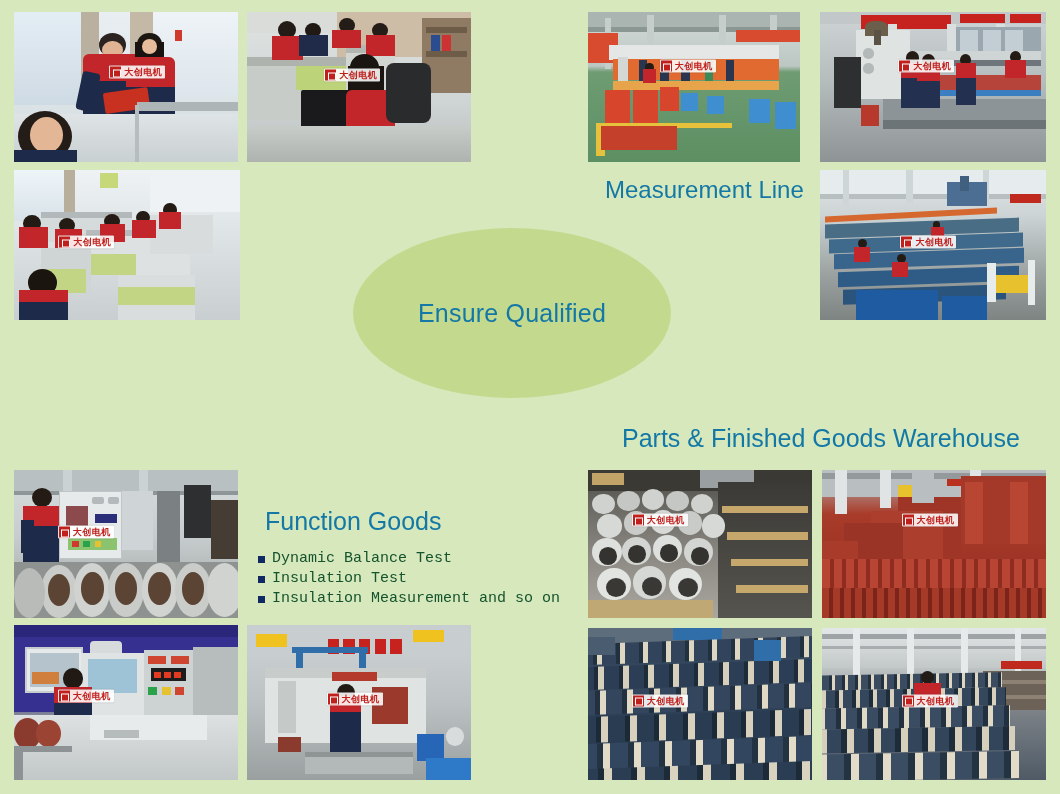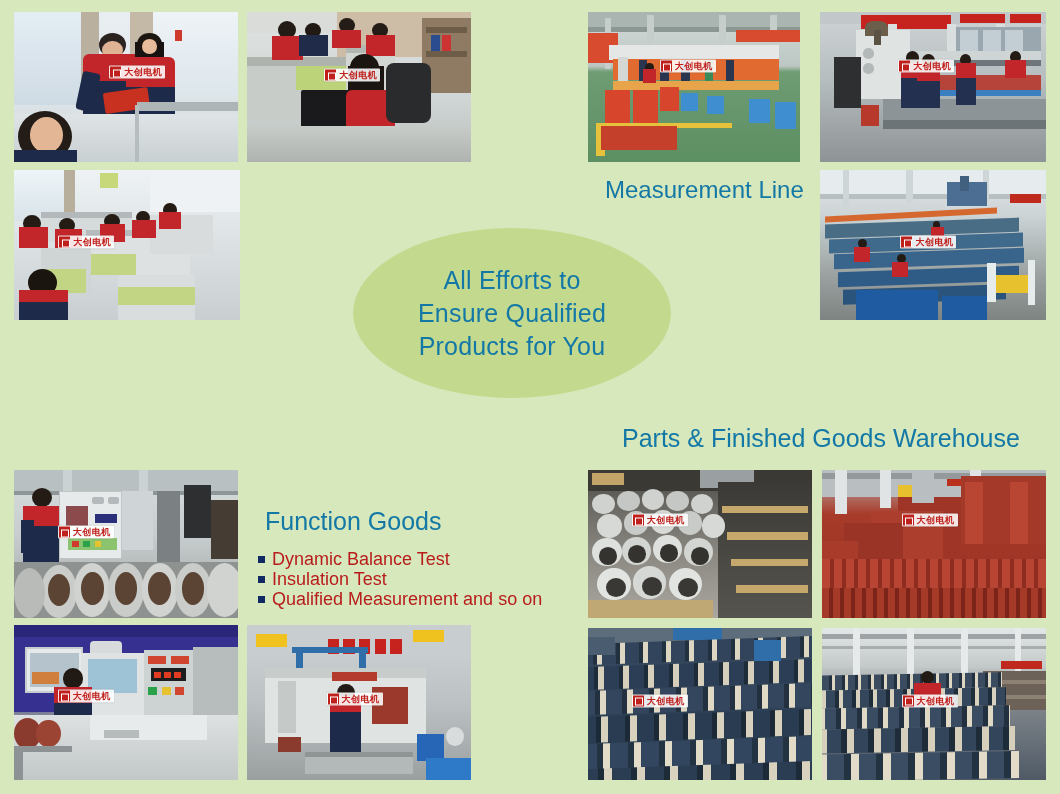--- a/index.html
+++ b/index.html
@@ -48,26 +48,27 @@
   #h-warehouse  { left: 622px;  top: 424px; font-size: 25px; }
   #h-function   { left: 265px;  top: 507px; font-size: 25px; }
 
   
   .bullets {
     position: absolute;
     left: 258px; top: 549px;
   }
   .bullets li {
     list-style: none;
-    color: #b91c1c;
-    font-size: 18px;
+    color: #14532d;
+    font-size: 15px;
     line-height: 20px;
     white-space: nowrap;
     display: flex;
     align-items: center;
+    font-family: Liberation Mono, monospace;
   }
   .bullets .sq {
     display: inline-block;
     width: 7px; height: 7px;
     background: #112a63;
     margin-right: 7px;
     flex: 0 0 auto;
   }
 
   
@@ -611,37 +612,35 @@
       <div class="rnd" style="left:44%;top:28%;width:6%;height:9%;background:#231b15;"></div>
       <div class="blk" style="left:41%;top:36%;width:12%;height:14%;background:#c3262a;"></div>
       <div class="wm" style="left:48%;top:48%;">
         <span class="wm-sq"></span>
         <span class="wm-tx">大创电机</span>
       </div>
     </div>
   </div>
 
   <div class="ellipse">
-    <div class="line">All Efforts to</div>
     <div class="line">Ensure Qualified</div>
-    <div class="line">Products for You</div>
   </div>
 
   <div id="h-production" class="heading">Measurement Line</div>
   <div id="h-warehouse" class="heading">Parts &amp; Finished Goods Warehouse</div>
   <div id="h-function" class="heading">Function Goods</div>
 
   <ul class="bullets">
     <li>
       <span class="sq"></span>
       <span>Dynamic Balance Test</span>
     </li>
     <li>
       <span class="sq"></span>
       <span>Insulation Test</span>
     </li>
     <li>
       <span class="sq"></span>
-      <span>Qualified Measurement and so on</span>
+      <span>Insulation Measurement and so on</span>
     </li>
   </ul>
 
 </div>
 
 </body></html>

